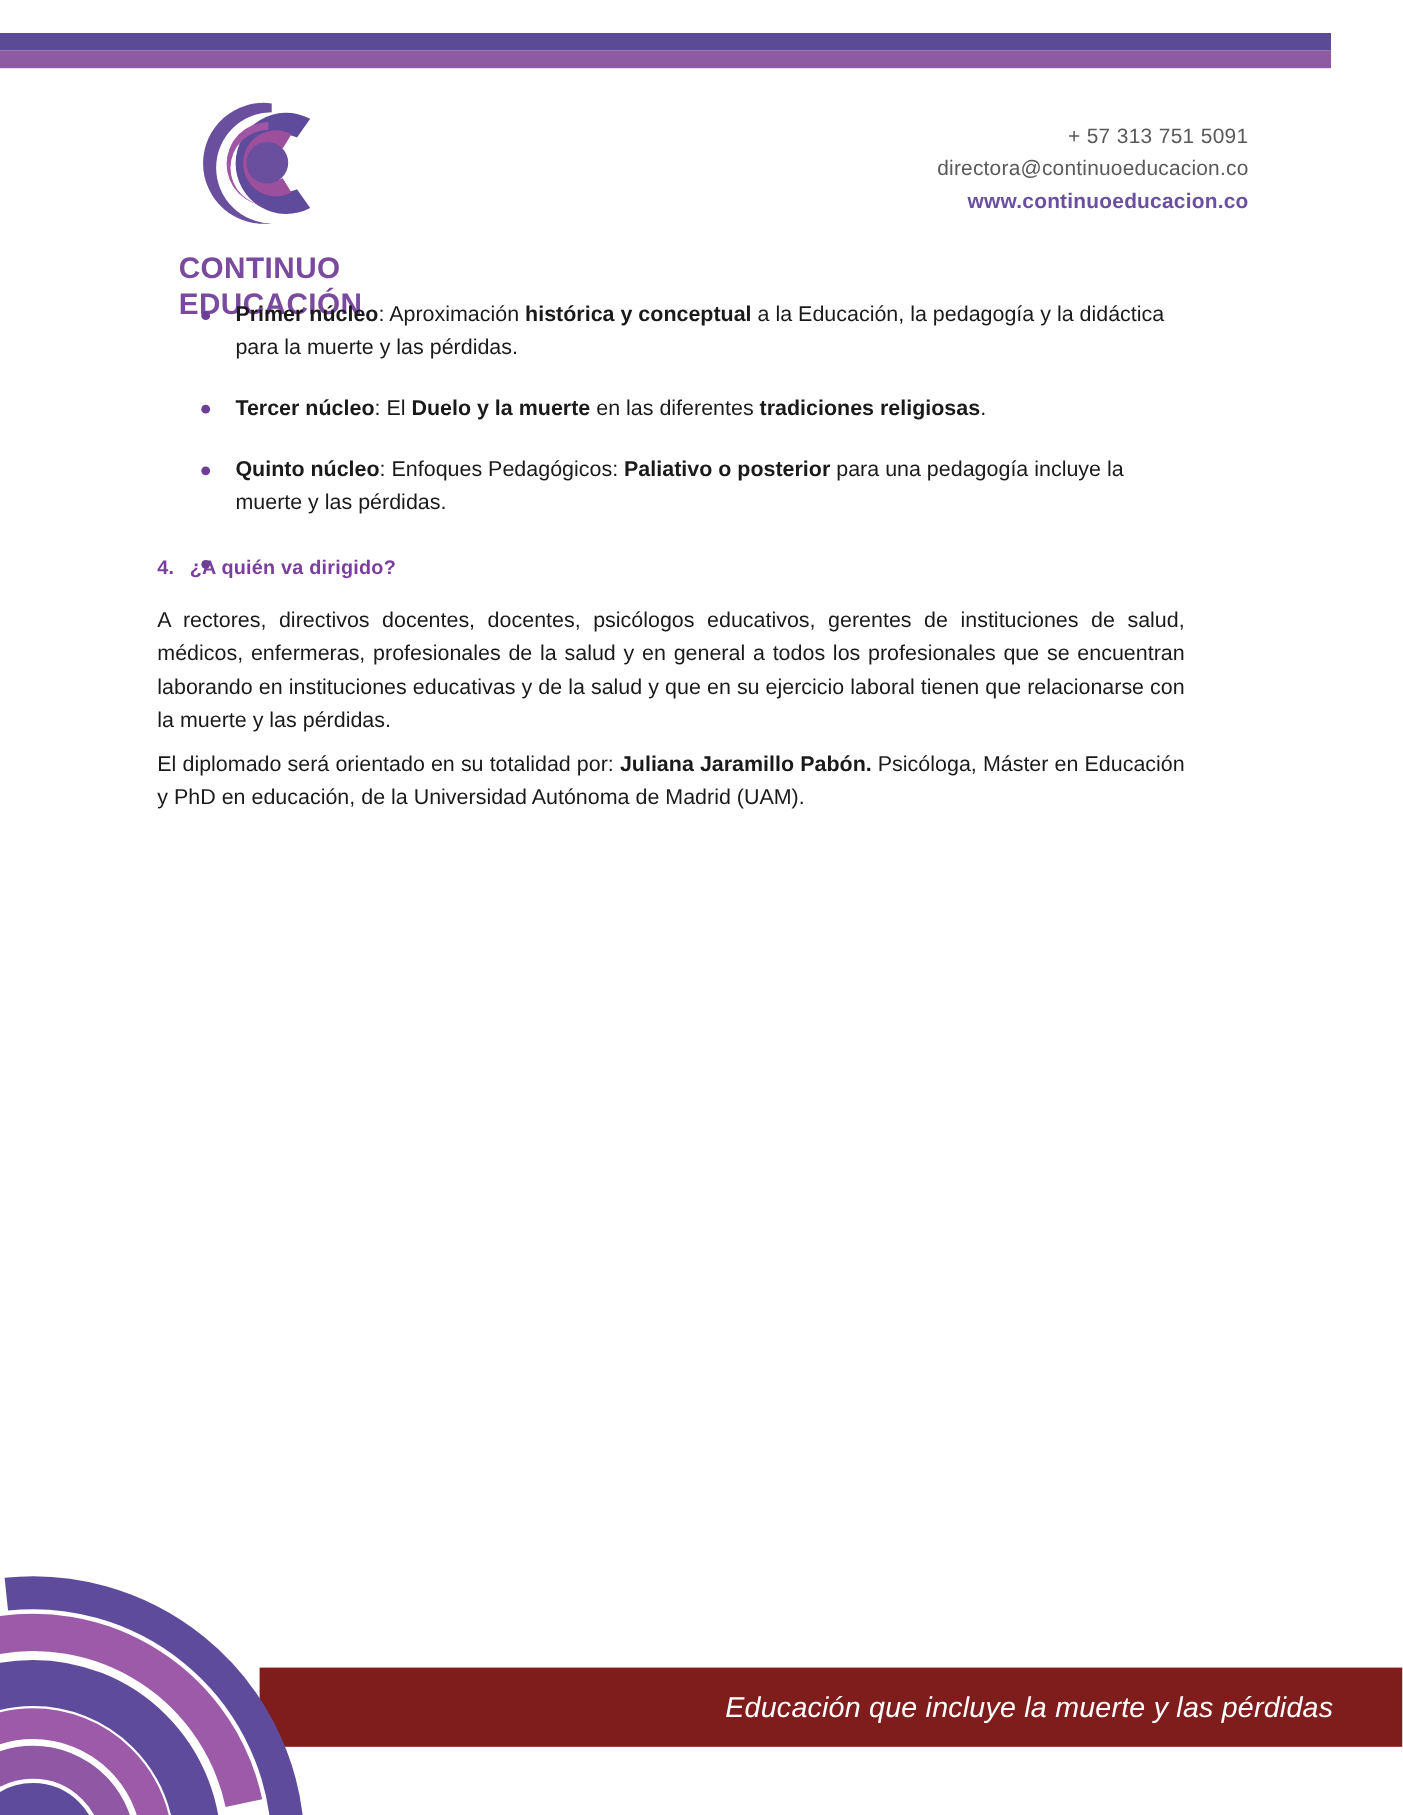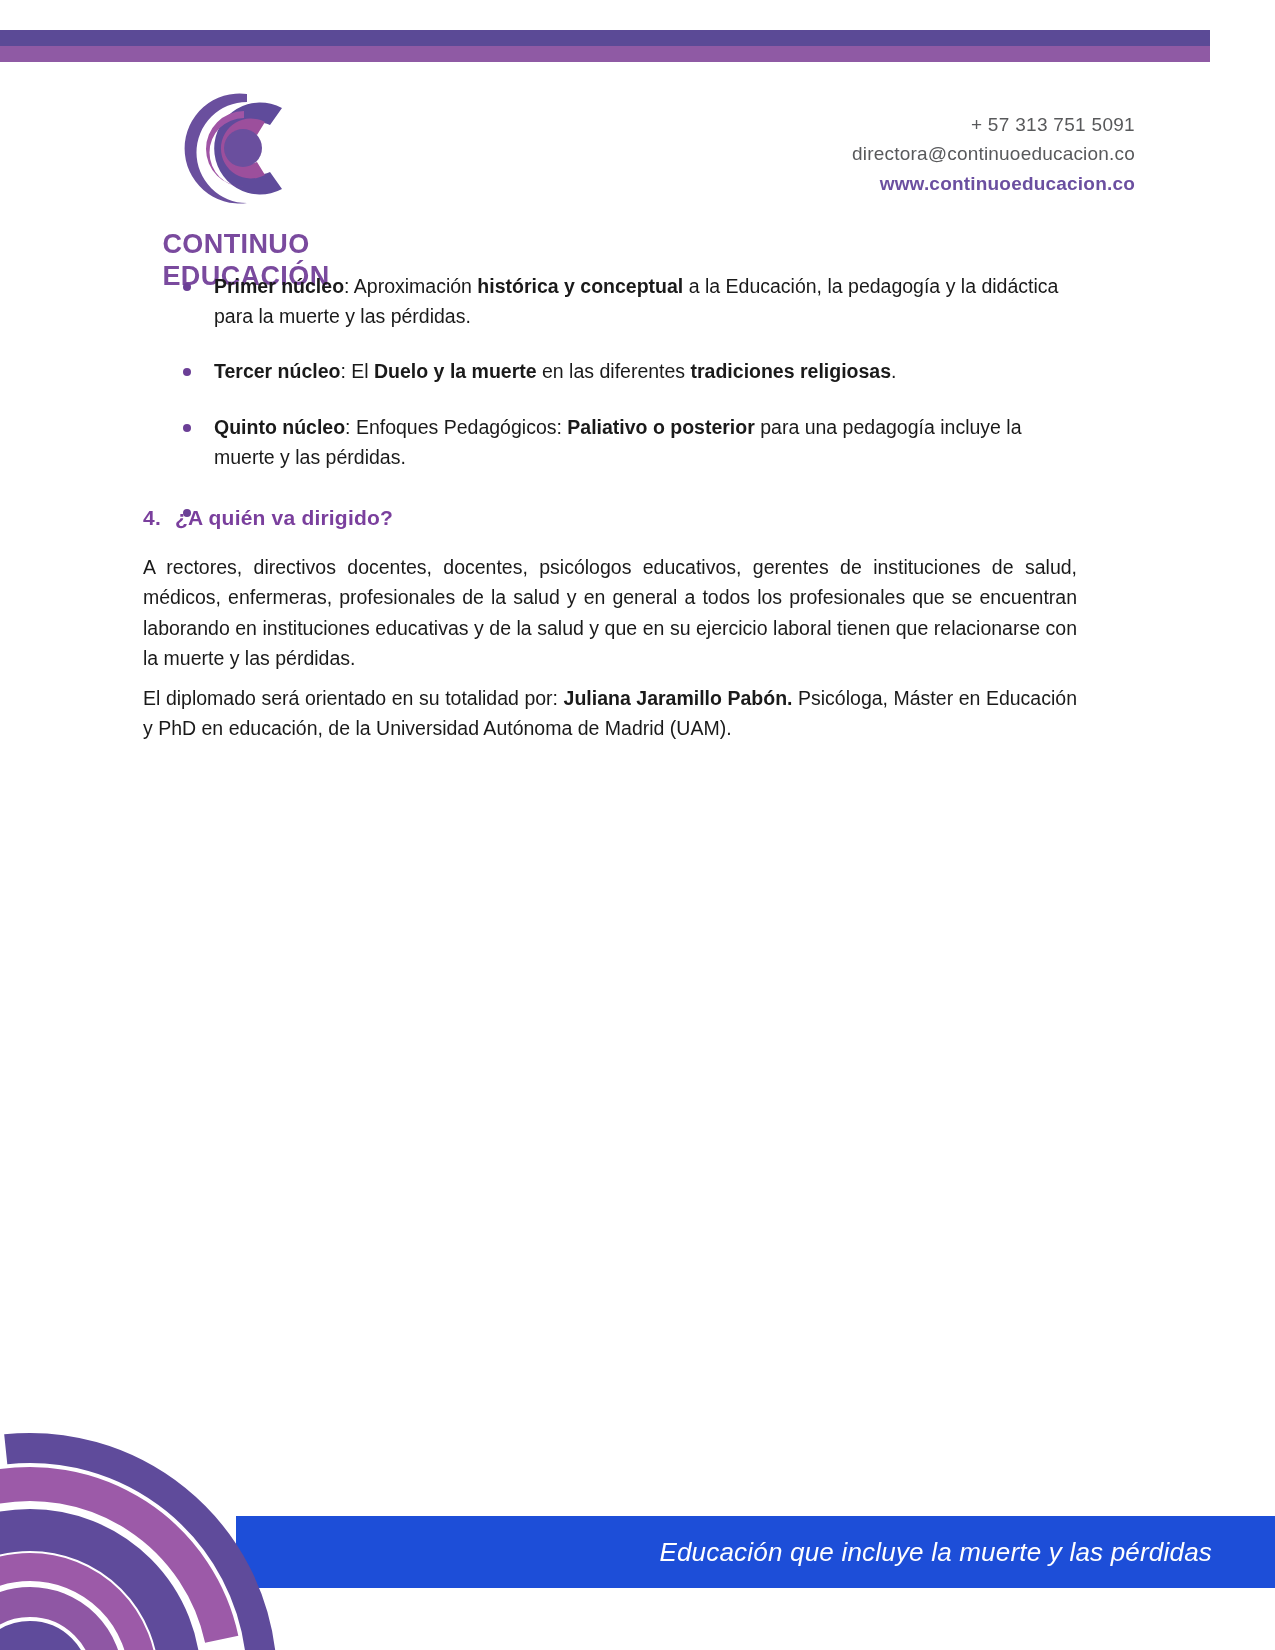--- a/index.html
+++ b/index.html
@@ -102,21 +102,21 @@
   ul.nuclei li .dot {
     position: absolute;
     left: 5px; top: 11px;
     width: 8px; height: 8px;
     border-radius: 50%;
     background: #6b3f96;
   }
   b, strong { font-weight: bold; }
 
   h2.section {
-    font-size: 21px;
+    font-size: 18px;
     font-weight: bold;
     color: #7a3f9d;
     margin: 34px 0 22px 0;
     letter-spacing: 0.2px;
   }
   h2.section .num { margin-right: 14px; }
 
   p.para {
     font-size: 19.5px;
     line-height: 1.55;
@@ -129,21 +129,21 @@
   .footer-deco {
     position: absolute;
     left: 0; bottom: 0;
     width: 330px; height: 270px;
     overflow: hidden;
   }
   .footer-bar {
     position: absolute;
     left: 236px; bottom: 62px;
     width: 1039px; height: 72px;
-    background: #1d4ed8;
+    background: #7f1d1d;
   }
   .footer-tagline {
     position: absolute;
     right: 63px; top: 50%;
     transform: translateY(-50%);
     color: #ffffff;
     font-size: 26px;
     font-style: italic;
     white-space: nowrap;
     letter-spacing: 0.2px;

